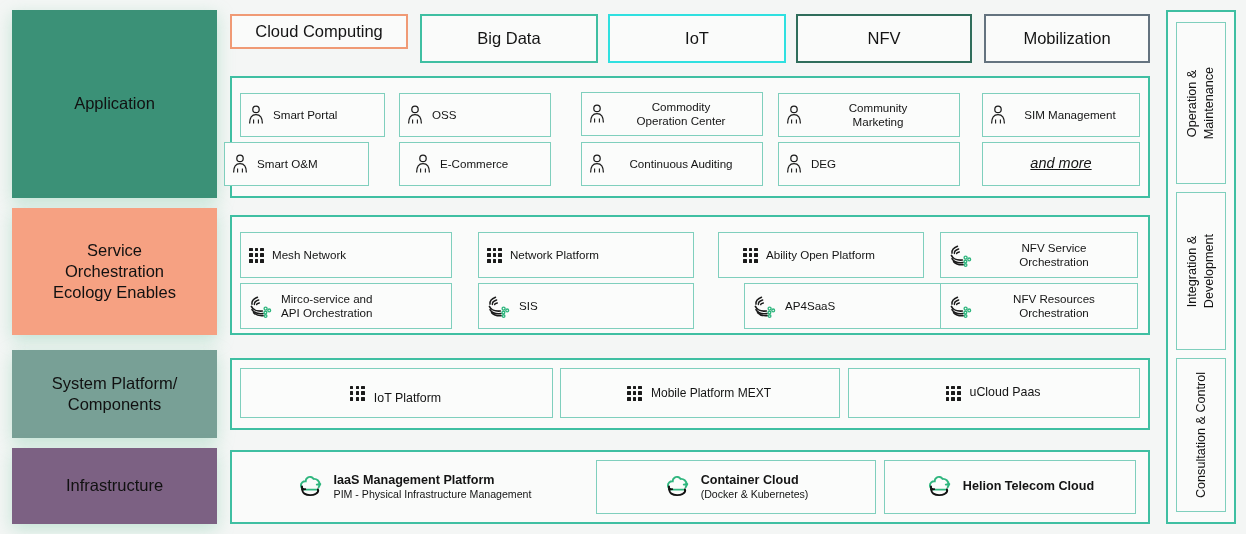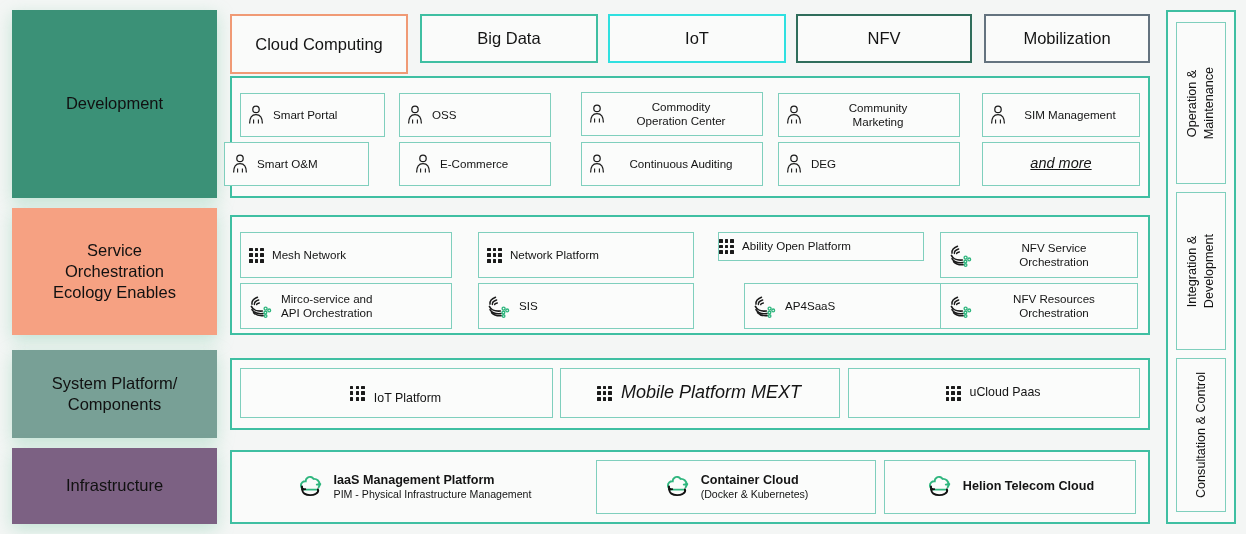--- a/index.html
+++ b/index.html
@@ -86,35 +86,35 @@
           grid-template-columns:repeat(3,1fr); grid-template-rows:repeat(3,1fr);
           gap:2.2px; }
   .dot9 i { background:#1b1b1b; border-radius:.5px; display:block; }
 </style>
 </head>
 <body>
 
 <div id="stage">
     <div class="layer-label" style="left:12px;top:10px;width:205px;height:188px;
                background:#3b9177;color:#111111;">
-        <div>Development</div>
+        <div>Application</div>
     </div>
     <div class="layer-label" style="left:12px;top:208px;width:205px;height:127px;
                background:#f6a182;color:#111111;">
         <div>Service<br>Orchestration<br>Ecology Enables</div>
     </div>
     <div class="layer-label" style="left:12px;top:350px;width:205px;height:88px;
                background:#78a096;color:#111111;">
         <div>System Platform/<br>Components</div>
     </div>
     <div class="layer-label" style="left:12px;top:448px;width:205px;height:76px;
                background:#7c6183;color:#111111;">
         <div>Infrastructure</div>
     </div>
-    <div class="cat" style="left:230px;top:14px;width:178px;height:60px;border-color:#f09a75;">
+    <div class="cat" style="left:230px;top:14px;width:178px;height:35px;border-color:#f09a75;">
         <span>Cloud Computing</span>
     </div>
     <div class="cat" style="left:420px;top:14px;width:178px;height:49px;border-color:#3fbfa2;">
         <span>Big Data</span>
     </div>
     <div class="cat" style="left:608px;top:14px;width:178px;height:49px;border-color:#2fe0e0;">
         <span>IoT</span>
     </div>
     <div class="cat" style="left:796px;top:14px;width:176px;height:49px;border-color:#2f6d5b;">
         <span>NFV</span>
@@ -252,21 +252,21 @@
           <i></i>
           <i></i>
           <i></i>
           <i></i>
           <i></i>
           <i></i>
         </span>
       </span>
         <span class="txt left" style="padding-left:8px;">Network Platform</span>
     </div>
-    <div class="item" style="left:718px;top:232px;width:206px;height:29px;padding:0 0;">
+    <div class="item" style="left:718px;top:232px;width:206px;height:46px;padding:0 24px;">
         <span class="ico">
     <span class="dot9">
           <i></i>
           <i></i>
           <i></i>
           <i></i>
           <i></i>
           <i></i>
           <i></i>
           <i></i>
@@ -404,21 +404,21 @@
           <i></i>
           <i></i>
           <i></i>
           <i></i>
           <i></i>
           <i></i>
           <i></i>
           <i></i>
         </span>
       </span>
-        <span class="txt" style="flex:0 0 auto;padding-left:9px;font-size:18px;font-style:italic;">Mobile Platform MEXT</span>
+        <span class="txt" style="flex:0 0 auto;padding-left:9px;font-size:12px;">Mobile Platform MEXT</span>
     </div>
     <div class="item" style="left:848px;top:368px;width:292px;height:50px;justify-content:center;">
         <span class="ico">
     <span class="dot9">
           <i></i>
           <i></i>
           <i></i>
           <i></i>
           <i></i>
           <i></i>

